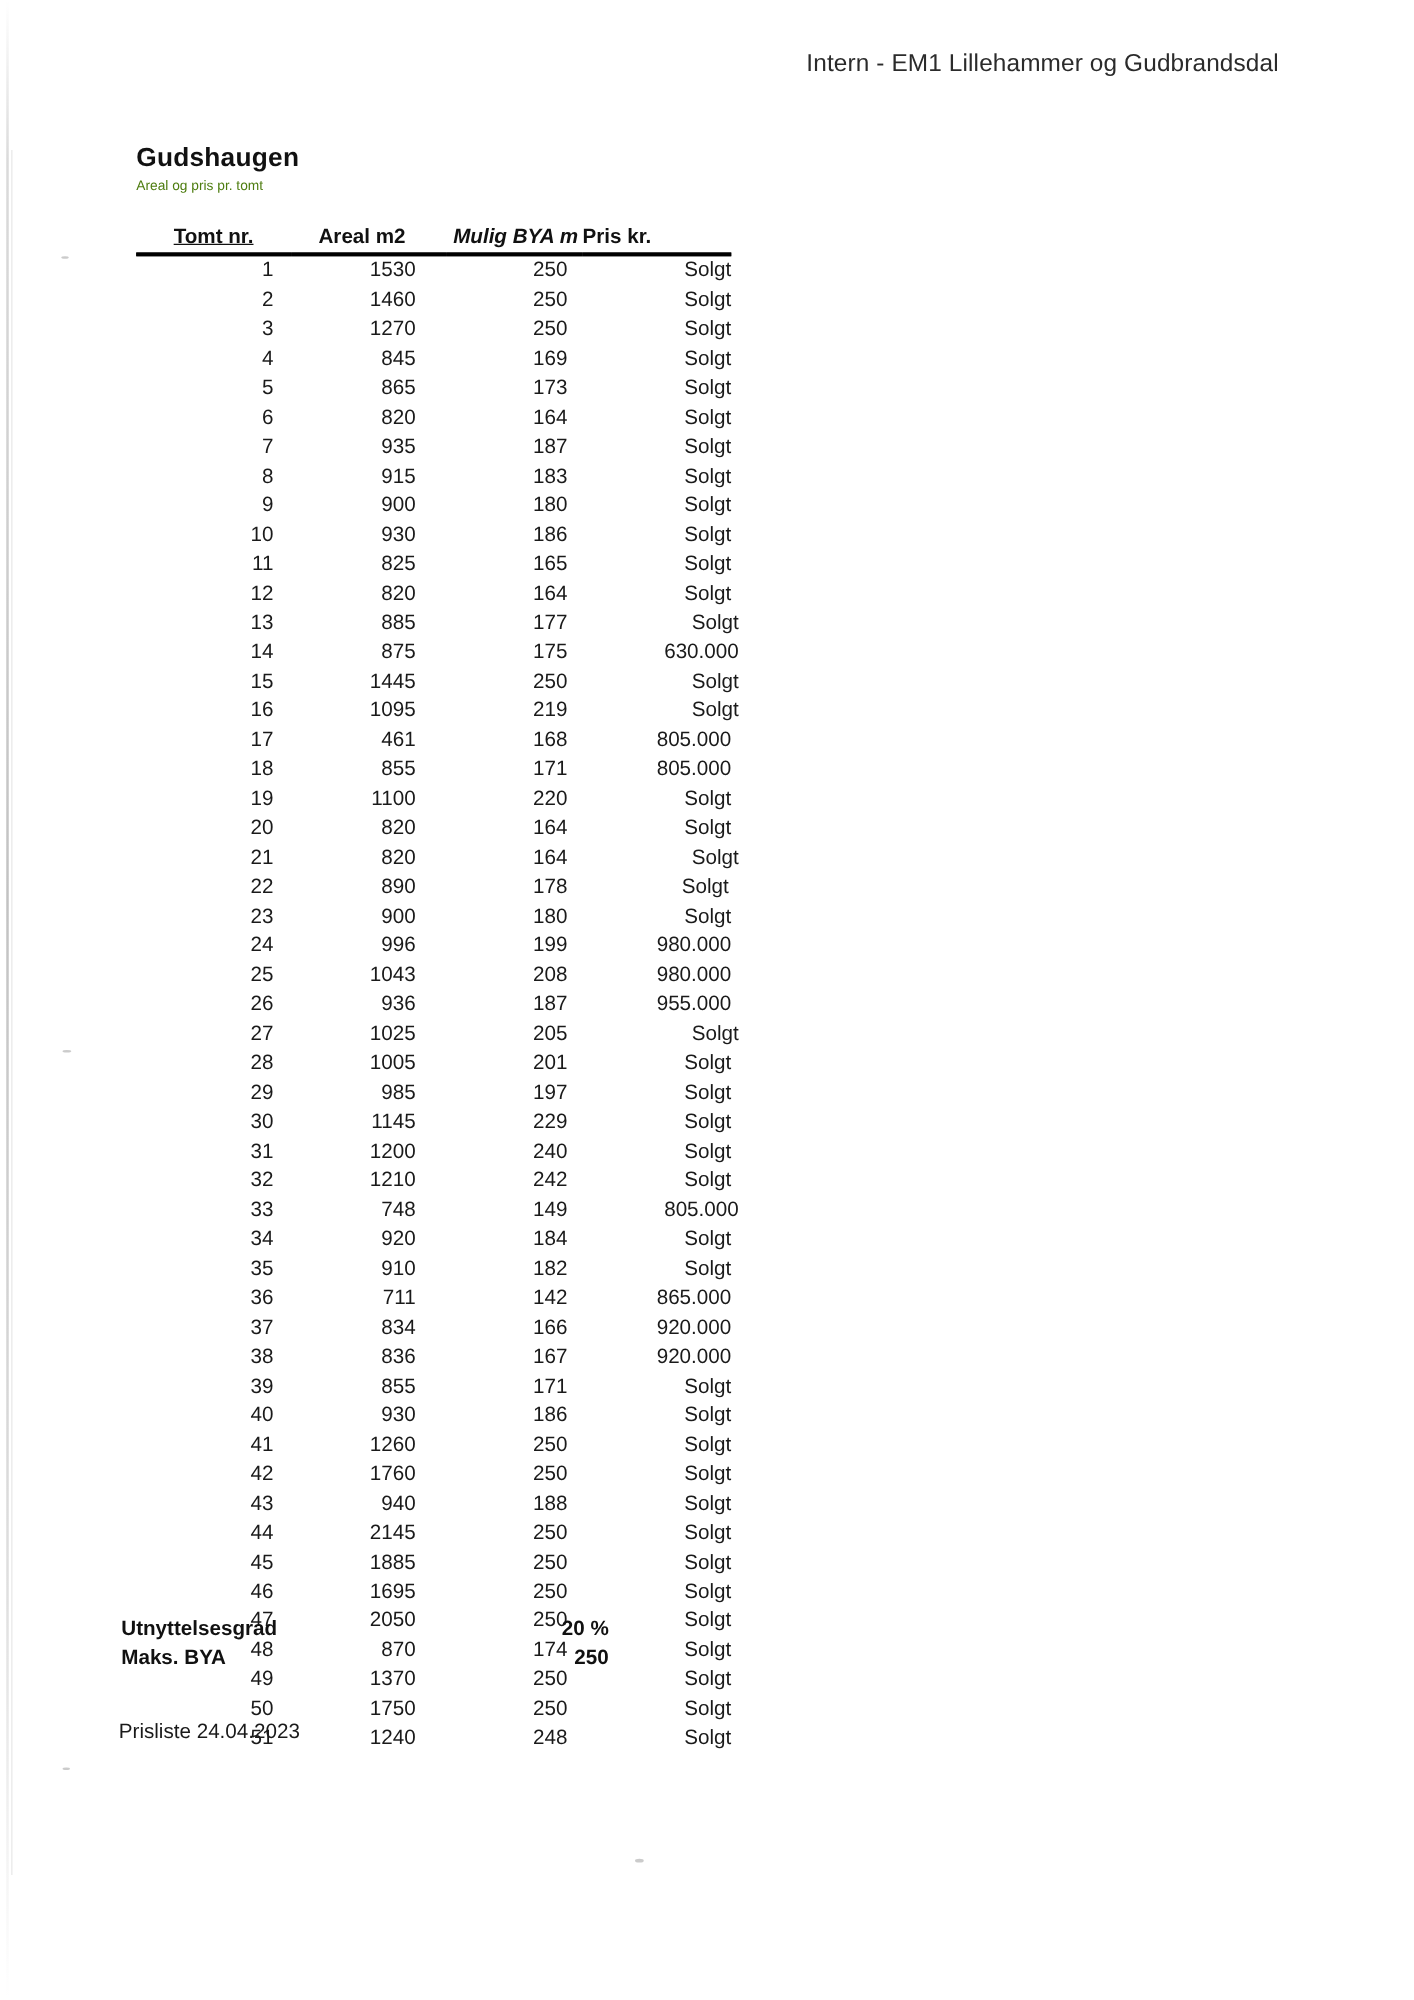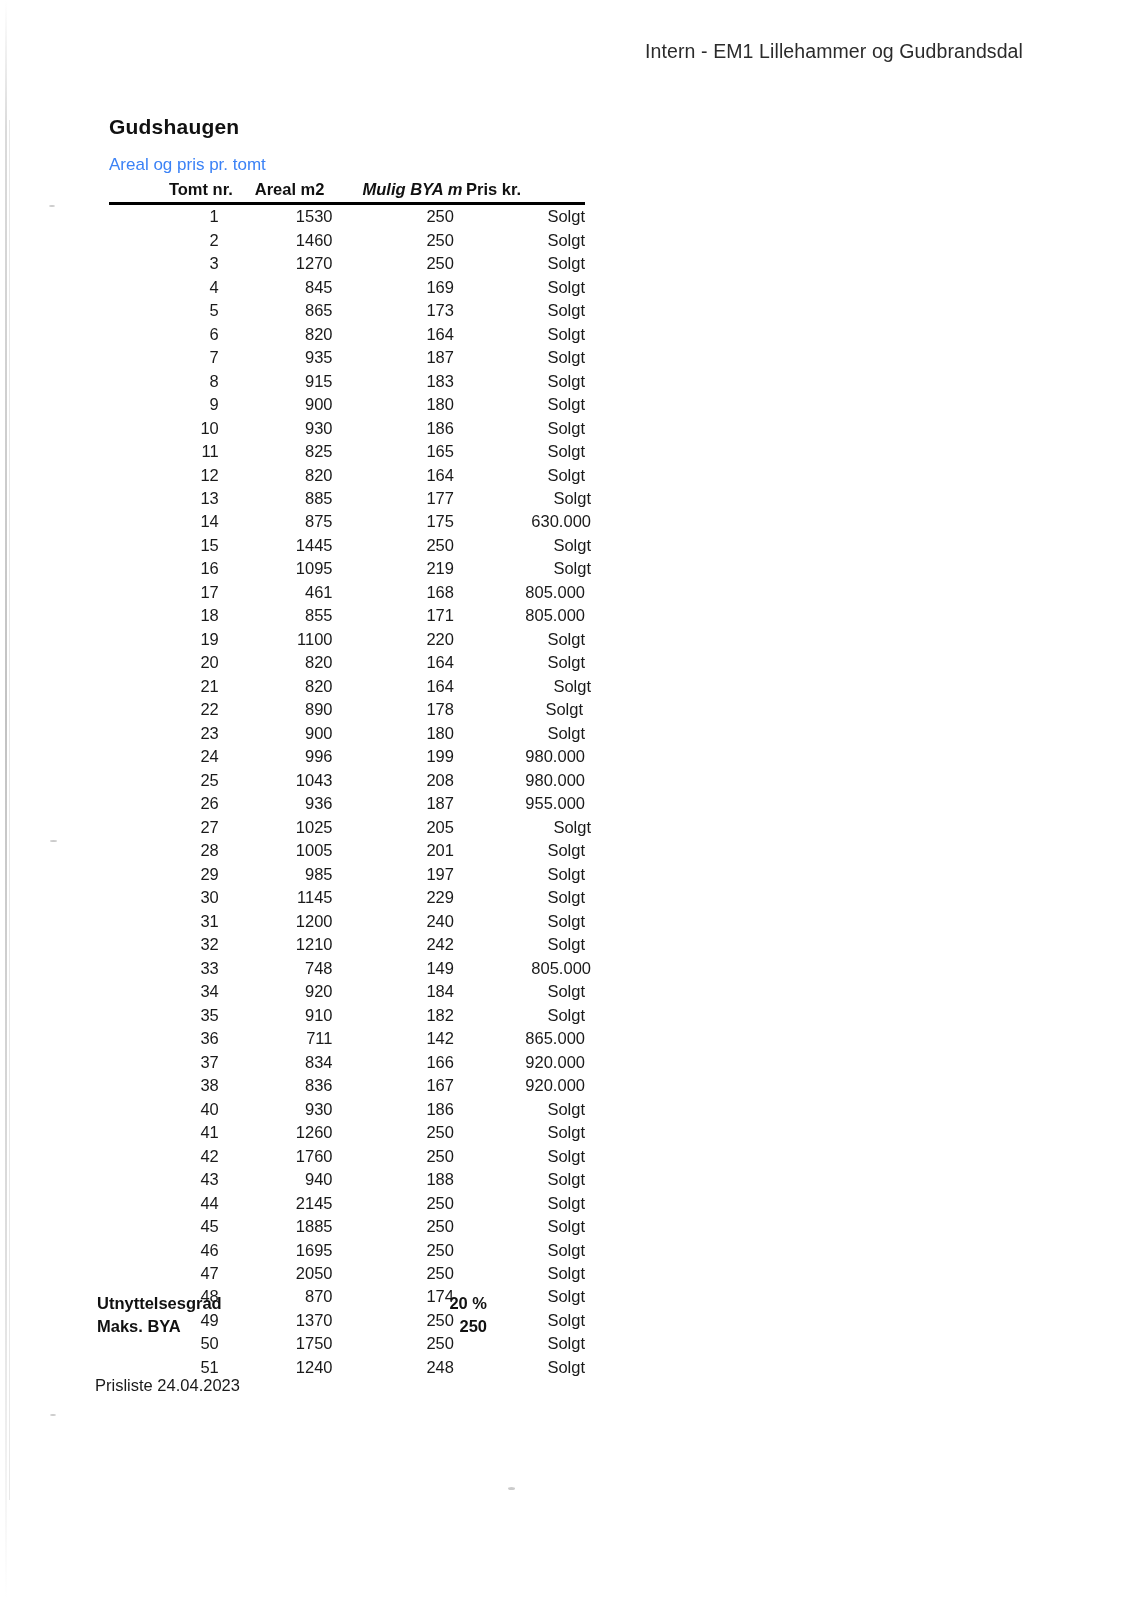--- a/index.html
+++ b/index.html
@@ -59,24 +59,24 @@
   }
   .doc-title {
     font-size: 21px;
     font-weight: bold;
     letter-spacing: 0.2px;
     margin: 0;
     line-height: 1.15;
     color: #111;
   }
   .doc-subtitle {
-    font-size: 17px;
-    margin: 16px 0 0 0;
+    font-size: 11px;
+    margin: 4px 0 0 0;
     line-height: 1.15;
-    color: #3b82f6;
+    color: #4d7c0f;
   }
 
   
   .price-table {
     position: absolute;
     left: 109px;
     top: 180px;
     width: 476px;
     border-collapse: collapse;
     font-size: 16.5px;
@@ -95,21 +95,21 @@
     padding: 1.2px 0;
     line-height: 1.28;
     white-space: nowrap;
     color: #1a1a1a;
   }
   .col-tomt   { width: 26%; text-align: right; padding-right: 14px !important; }
   .col-areal  { width: 26%; text-align: right; padding-right: 24px !important; }
   .col-bya    { width: 23%; text-align: right; padding-right: 12px !important; }
   .col-pris   { width: 25%; text-align: right; }
 
-  th.col-tomt  { padding-right: 0 !important; }
+  th.col-tomt  { text-align: center; padding-right: 0 !important; text-decoration: underline; }
   th.col-areal { text-align: center; padding-right: 10px !important; }
   th.col-bya   { text-align: left;  padding-left: 6px !important; padding-right: 0 !important; font-style: italic;}
   th.col-pris  { text-align: left; margin-left: 24px;  }
 
   
   .jit-r  { position: relative; left: 6px; }
   .jit-l  { position: relative; left: -2px; }
 
   
   .summary {
@@ -389,20 +389,26 @@
         <td class="col-bya">166</td>
         <td class="col-pris">920.000</td>
       </tr>
       <tr>
         <td class="col-tomt">38</td>
         <td class="col-areal">836</td>
         <td class="col-bya">167</td>
         <td class="col-pris">920.000</td>
       </tr>
       <tr>
+        <td class="col-tomt">39</td>
+        <td class="col-areal">855</td>
+        <td class="col-bya">171</td>
+        <td class="col-pris">Solgt</td>
+      </tr>
+      <tr>
         <td class="col-tomt">40</td>
         <td class="col-areal">930</td>
         <td class="col-bya">186</td>
         <td class="col-pris">Solgt</td>
       </tr>
       <tr>
         <td class="col-tomt">41</td>
         <td class="col-areal">1260</td>
         <td class="col-bya">250</td>
         <td class="col-pris">Solgt</td>

